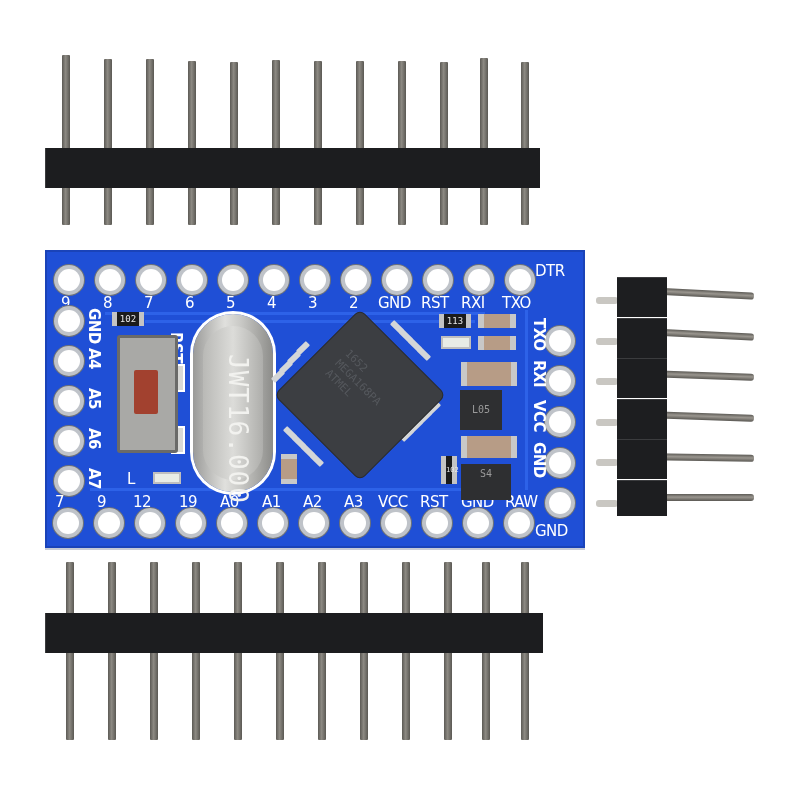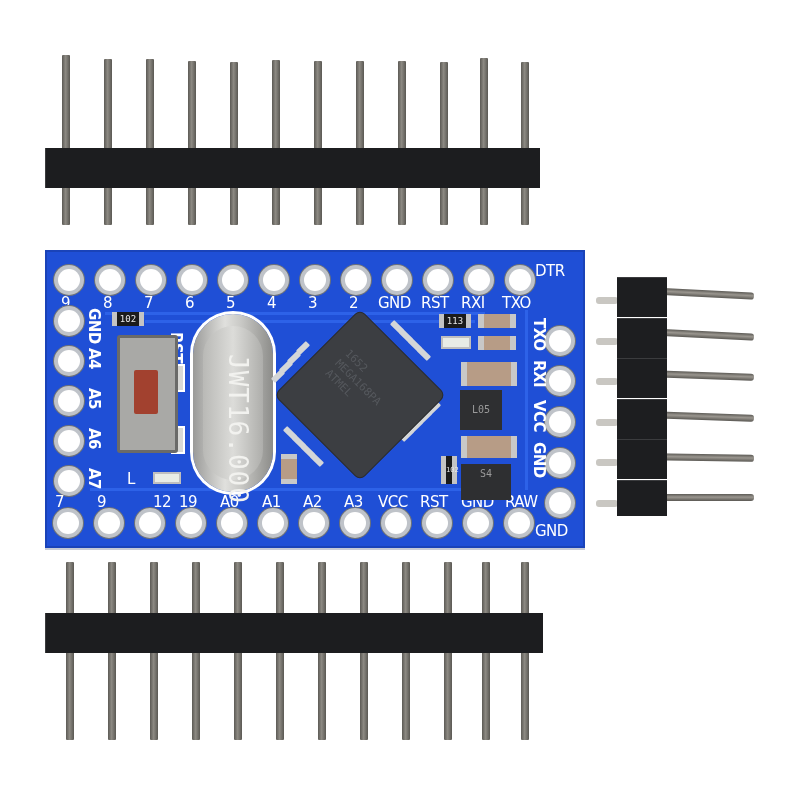--- a/index.html
+++ b/index.html
@@ -110,21 +110,21 @@
   <div class="hole" style="left:13px;top:220px;"></div>
 
   <span class="vlbl" style="left:58px;top:58px;">GND</span>
   <span class="vlbl" style="left:58px;top:98px;">A4</span>
   <span class="vlbl" style="left:58px;top:138px;">A5</span>
   <span class="vlbl" style="left:58px;top:178px;">A6</span>
   <span class="vlbl" style="left:58px;top:218px;">A7</span>
 
   <span class="lbl" style="left:10px;top:243px;">7</span>
   <span class="lbl" style="left:52px;top:243px;">9</span>
-  <span class="lbl" style="left:108px;top:243px;text-align:center;">12</span>
+  <span class="lbl" style="left:88px;top:243px;text-align:center;">12</span>
   <span class="lbl" style="left:134px;top:243px;">19</span>
   <span class="lbl" style="left:175px;top:243px;">A0</span>
   <span class="lbl" style="left:217px;top:243px;">A1</span>
   <span class="lbl" style="left:258px;top:243px;">A2</span>
   <span class="lbl" style="left:299px;top:243px;">A3</span>
   <span class="lbl" style="left:333px;top:243px;">VCC</span>
   <span class="lbl" style="left:375px;top:243px;">RST</span>
   <span class="lbl" style="left:416px;top:243px;">GND</span>
   <span class="lbl" style="left:460px;top:243px;">RAW</span>
   <span class="lbl" style="left:490px;top:272px;">GND</span>

